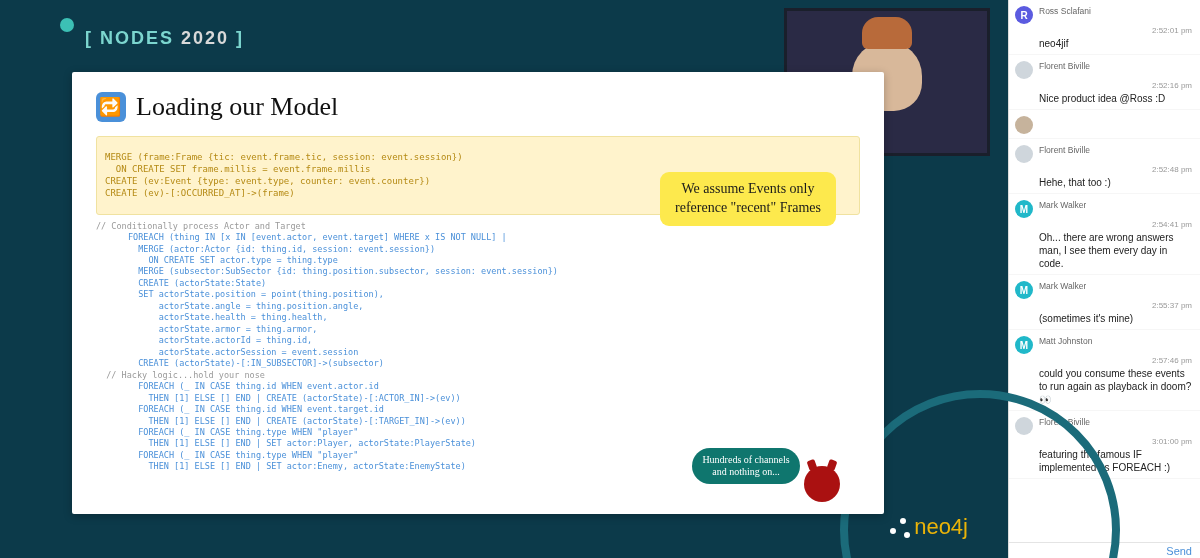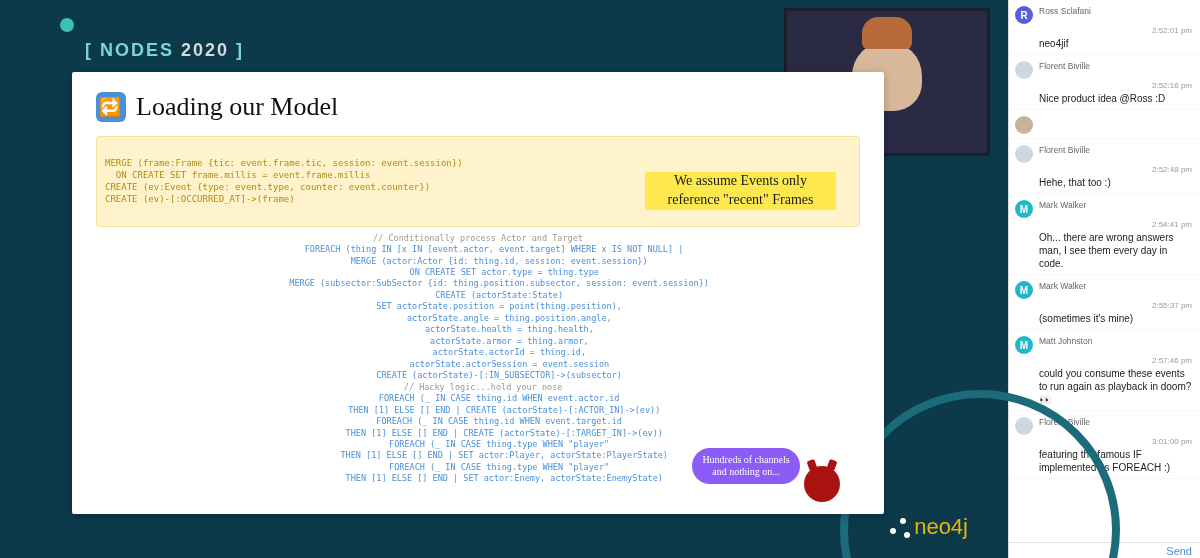--- a/index.html
+++ b/index.html
@@ -1,39 +1,39 @@
 <!DOCTYPE html>
 <html><head>
 <meta charset="utf-8">
 <style>
 * { box-sizing: border-box; margin: 0; padding: 0; }
 body { font-family: -apple-system, Arial, sans-serif; width: 1200px; height: 558px; overflow: hidden; display: flex; }
 .video-area { width: 1008px; height: 558px; background: #0c3a4a; position: relative; }
 .video-bg-deco { position: absolute; right: 0; bottom: 0; width: 280px; height: 280px; border: 8px solid #1b6b7a; border-radius: 50%; transform: translate(40%, 40%); }
 .video-deco-dot { position: absolute; left: 60px; top: 18px; width: 14px; height: 14px; background: #3cc0b5; border-radius: 50%; }
-.header-bracket { position: absolute; left: 85px; top: 40px; color: #7cd6cf; font-weight: 700; letter-spacing: 2px; font-size: 18px; }
+.header-bracket { position: absolute; left: 85px; top: 28px; color: #7cd6cf; font-weight: 700; letter-spacing: 2px; font-size: 18px; }
 .header-bracket .year { color: #d9d9d9; }
 .neo4j-logo { position: absolute; right: 40px; bottom: 18px; color: #eab308; font-size: 22px; display: flex; align-items: flex-end; gap: 2px; }
 .neo4j-logo .dots { width: 22px; height: 22px; position: relative; }
 .neo4j-logo .dots span { position: absolute; width: 6px; height: 6px; background: #fff; border-radius: 50%; }
 .neo4j-logo .dots span:nth-child(1){left:0;top:10px}
 .neo4j-logo .dots span:nth-child(2){left:10px;top:0}
 .neo4j-logo .dots span:nth-child(3){left:14px;top:14px}
 .webcam { position: absolute; right: 18px; top: 8px; width: 206px; height: 148px; background: #2a2a45; border: 3px solid #1a1f2b; display: flex; align-items: center; justify-content: center; }
 .webcam .person { width: 70px; height: 70px; background: #d8b89a; border-radius: 50% 50% 40% 40%; position: relative; top: -6px; }
 .webcam .person::after { content:""; position:absolute; left:10px; top:-24px; width:50px; height:32px; background:#b86a3a; border-radius: 16px 16px 6px 6px; }
 .slide { position: absolute; left: 72px; top: 72px; width: 812px; height: 442px; background: #fff; border-radius: 2px; padding: 20px 24px; box-shadow: 0 2px 8px rgba(0,0,0,.25); }
 .slide h1 { font-family: "Comic Sans MS", cursive; font-weight: 400; font-size: 26px; color: #111; display:flex; align-items:center; gap:10px; margin-bottom: 14px; }
 .slide h1 .refresh-icon { width:30px; height:30px; background:#4a90d9; border-radius:6px; display:flex; align-items:center; justify-content:center; color:#fff; font-size:18px; }
-.code-header { background: #fff3cc; border: 1px solid #f0e2a0; padding: 20px 8px; font-family: Menlo, monospace; font-size: 9px; color: #b58a14; line-height: 1.35; white-space: pre; border-radius: 3px; margin-bottom: 6px; }
-.code-body { font-family: Menlo, monospace; font-size: 8.5px; line-height: 1.35; white-space: pre; color: #888; text-align: center; }
+.code-header { background: #fff3cc; border: 1px solid #f0e2a0; padding: 14px 8px; font-family: Menlo, monospace; font-size: 9px; color: #b58a14; line-height: 1.35; white-space: pre; border-radius: 3px; margin-bottom: 6px; }
+.code-body { font-family: Menlo, monospace; font-size: 8.5px; line-height: 1.35; white-space: pre; color: #888; }
 .code-body .kw { color: #4a90d9; margin-left: 32px; }
 .code-body .cmt { color: #9a9a9a; }
-.sticky { position: absolute; right: 48px; top: 100px; width: 191px; background: #fde94d; padding: 0 10px; font-family: "Comic Sans MS", cursive; font-size: 14px; color: #1a1a1a; text-align: center; line-height: 1.35; border-radius: 2px; }
-.bubble { position: absolute; right: 84px; bottom: 30px; background: #8b5cf6; color: #fff; font-family: "Comic Sans MS", cursive; font-size: 10px; padding: 6px 10px; border-radius: 21px; width: 108px; text-align: center; line-height:1.2; }
+.sticky { position: absolute; right: 48px; top: 100px; width: 176px; background: #fde94d; padding: 8px 10px; font-family: "Comic Sans MS", cursive; font-size: 14px; color: #1a1a1a; text-align: center; line-height: 1.35; border-radius: 9px; }
+.bubble { position: absolute; right: 84px; bottom: 30px; background: #0f766e; color: #fff; font-family: "Comic Sans MS", cursive; font-size: 10px; padding: 6px 10px; border-radius: 21px; width: 108px; text-align: center; line-height:1.2; }
 .devil { position: absolute; right: 44px; bottom: 12px; width: 36px; height: 36px; background: #a11; border-radius: 50%; }
 .devil::before, .devil::after { content:""; position:absolute; top:-6px; width:8px; height:10px; background:#a11; border-radius:2px; }
 .devil::before{left:4px; transform:rotate(-20deg)} .devil::after{right:4px; transform:rotate(20deg)}
 
 .chat { width: 192px; height: 558px; background: #fff; border-left: 1px solid #ddd; display: flex; flex-direction: column; }
 .chat-scroll { flex: 1; overflow: hidden; }
 .msg { display: flex; gap: 6px; padding: 6px 8px 4px 6px; border-bottom: 1px solid #f6f6f6; }
 .avatar { width: 18px; height: 18px; border-radius: 50%; flex-shrink: 0; color: #fff; font-size: 10px; display:flex; align-items:center; justify-content:center; font-weight:600; }
 .msg-body { flex: 1; }
 .msg-head { display: flex; justify-content: space-between; gap: 20px; margin-bottom: 2px; }

